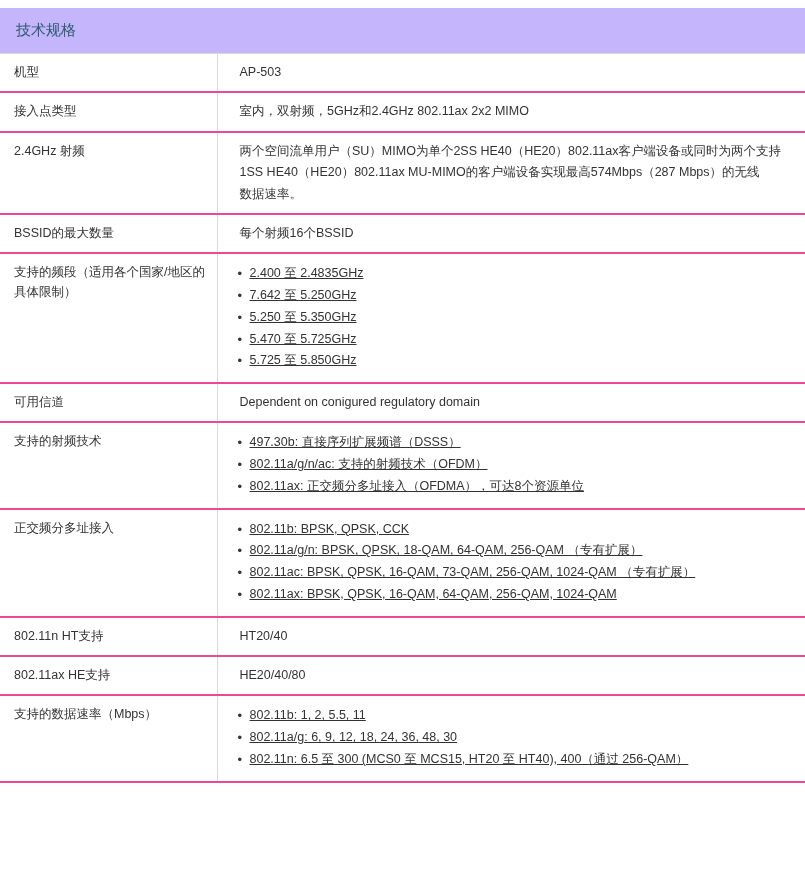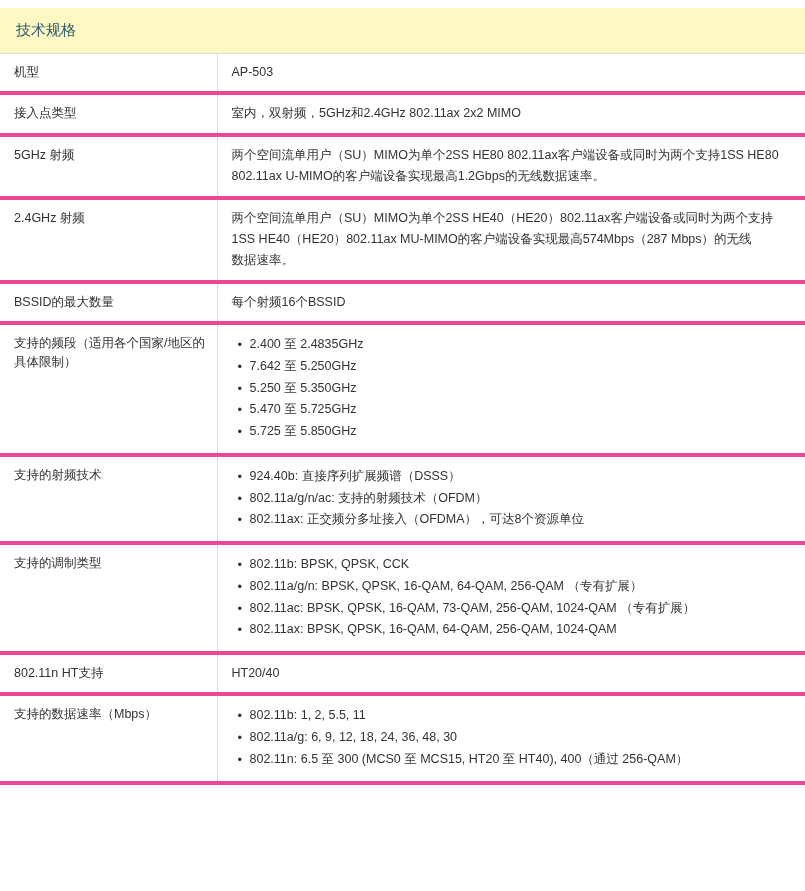--- a/index.html
+++ b/index.html
@@ -12,35 +12,35 @@
     font-family: "Liberation Sans", "DejaVu Sans", sans-serif;
     color: #333333;
     -webkit-font-smoothing: antialiased;
   }
   .spec-wrap {
     width: 805px;
     box-sizing: border-box;
     padding: 0;
   }
   .spec-title {
-    background: #fef9c3;
+    background: #c4b5fd;
     color: #2c5b6b;
     font-size: 15px;
     padding: 13px 16px 13px 16px;
     margin: 8px 0 0 0;
     box-sizing: border-box;
     width: 805px;
   }
   table.spec {
     border-collapse: collapse;
     width: 805px;
     table-layout: fixed;
   }
   table.spec tr {
-    border-bottom: 4px solid #ec4899;
+    border-bottom: 2px solid #ec4899;
     border-radius: 13px;
   }
   table.spec tr:first-child {
     border-top: 1px solid #dadada;
   }
   table.spec td {
     vertical-align: top;
     font-size: 12.5px;
     line-height: 1.55;
     padding: 9px 10px 9px 14px;
@@ -60,59 +60,53 @@
   ul.bullets {
     margin: 1px 0 1px 0;
     padding-left: 18px;
     list-style: none;
   }
   ul.bullets li {
     position: relative;
     padding-left: 0;
     margin: 1px 0 3px 0;
     line-height: 1.5;
+    text-decoration: underline;
   }
   ul.bullets li:before {
     content: "\2022";
     position: absolute;
     left: -12px;
     top: 0;
     color: #333;
     font-size: 13px;
   }
   .line {
     display: block;
-    margin: 0 0 2px 0;
+    margin: 0 0 2px 8px;
   }
   .line:last-child { margin-bottom: 0; }
 </style>
 </head>
 <body>
 
 <div class="spec-wrap">
   <div class="spec-title">技术规格</div>
   <table class="spec">
     <tbody>
         <tr>
           <td class="label">机型</td>
           <td class="value">
             <span class="line">AP-503</span>
           </td>
         </tr>
         <tr>
           <td class="label">接入点类型</td>
           <td class="value">
             <span class="line">室内，双射频，5GHz和2.4GHz 802.11ax 2x2 MIMO</span>
-          </td>
-        </tr>
-        <tr>
-          <td class="label">5GHz 射频</td>
-          <td class="value">
-            <span class="line">两个空间流单用户（SU）MIMO为单个2SS HE80 802.11ax客户端设备或同时为两个支持1SS HE80</span>
-            <span class="line">802.11ax U-MIMO的客户端设备实现最高1.2Gbps的无线数据速率。</span>
           </td>
         </tr>
         <tr>
           <td class="label">2.4GHz 射频</td>
           <td class="value">
             <span class="line">两个空间流单用户（SU）MIMO为单个2SS HE40（HE20）802.11ax客户端设备或同时为两个支持</span>
             <span class="line">1SS HE40（HE20）802.11ax MU-MIMO的客户端设备实现最高574Mbps（287 Mbps）的无线</span>
             <span class="line">数据速率。</span>
           </td>
         </tr>
@@ -128,44 +122,56 @@
             <ul class="bullets">
               <li>2.400 至 2.4835GHz</li>
               <li>7.642 至 5.250GHz</li>
               <li>5.250 至 5.350GHz</li>
               <li>5.470 至 5.725GHz</li>
               <li>5.725 至 5.850GHz</li>
             </ul>
           </td>
         </tr>
         <tr>
+          <td class="label">可用信道</td>
+          <td class="value">
+            <span class="line">Dependent on conigured regulatory domain</span>
+          </td>
+        </tr>
+        <tr>
           <td class="label">支持的射频技术</td>
           <td class="value">
             <ul class="bullets">
-              <li>924.40b: 直接序列扩展频谱（DSSS）</li>
+              <li>497.30b: 直接序列扩展频谱（DSSS）</li>
               <li>802.11a/g/n/ac: 支持的射频技术（OFDM）</li>
               <li>802.11ax: 正交频分多址接入（OFDMA），可达8个资源单位</li>
             </ul>
           </td>
         </tr>
         <tr>
-          <td class="label">支持的调制类型</td>
+          <td class="label">正交频分多址接入</td>
           <td class="value">
             <ul class="bullets">
               <li>802.11b: BPSK, QPSK, CCK</li>
-              <li>802.11a/g/n: BPSK, QPSK, 16-QAM, 64-QAM, 256-QAM （专有扩展）</li>
+              <li>802.11a/g/n: BPSK, QPSK, 18-QAM, 64-QAM, 256-QAM （专有扩展）</li>
               <li>802.11ac: BPSK, QPSK, 16-QAM, 73-QAM, 256-QAM, 1024-QAM （专有扩展）</li>
               <li>802.11ax: BPSK, QPSK, 16-QAM, 64-QAM, 256-QAM, 1024-QAM</li>
             </ul>
           </td>
         </tr>
         <tr>
           <td class="label">802.11n HT支持</td>
           <td class="value">
             <span class="line">HT20/40</span>
+          </td>
+        </tr>
+        <tr>
+          <td class="label">802.11ax HE支持</td>
+          <td class="value">
+            <span class="line">HE20/40/80</span>
           </td>
         </tr>
         <tr>
           <td class="label">支持的数据速率（Mbps）</td>
           <td class="value">
             <ul class="bullets">
               <li>802.11b: 1, 2, 5.5, 11</li>
               <li>802.11a/g: 6, 9, 12, 18, 24, 36, 48, 30</li>
               <li>802.11n: 6.5 至 300 (MCS0 至 MCS15, HT20 至 HT40), 400（通过 256-QAM）</li>
             </ul>

